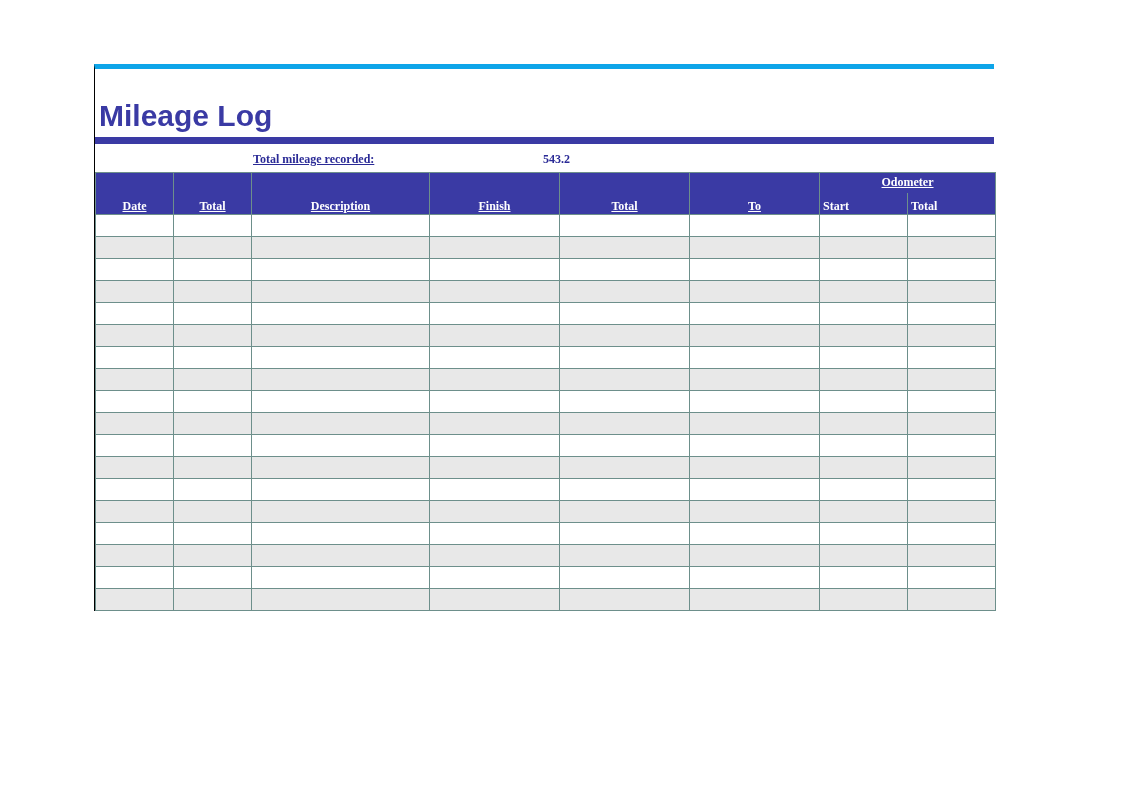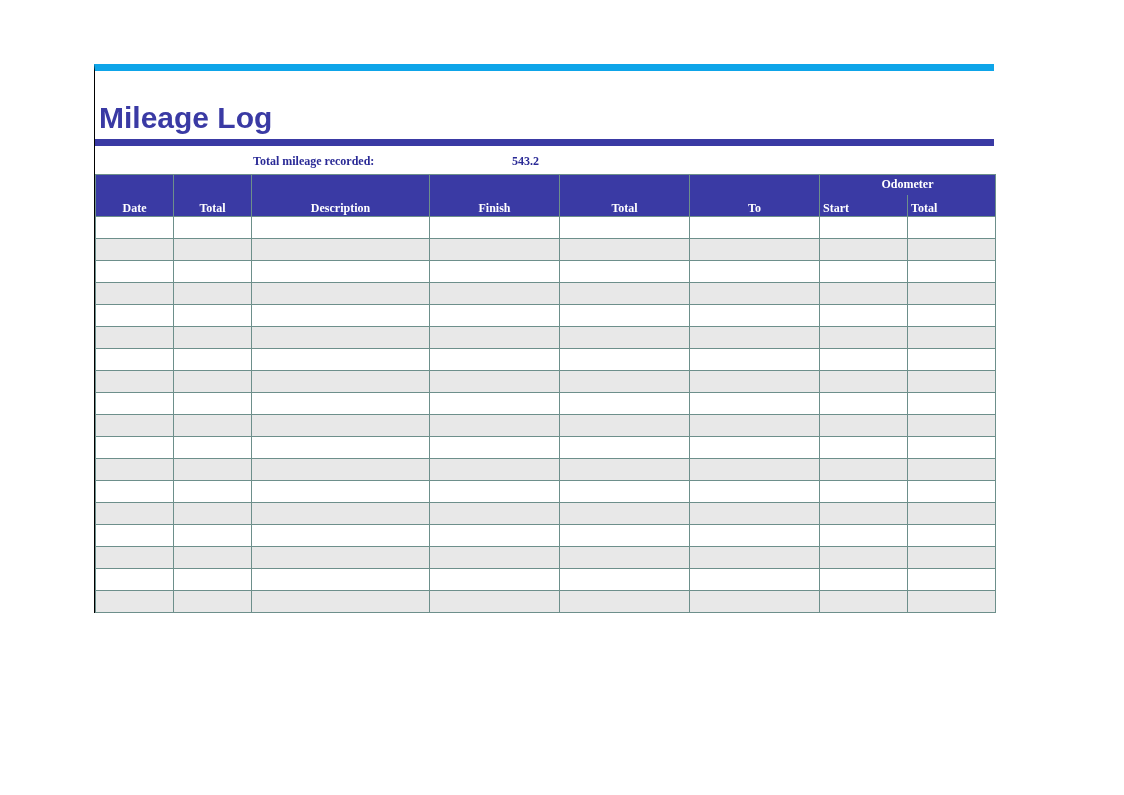--- a/index.html
+++ b/index.html
@@ -9,21 +9,21 @@
     background: #ffffff;
     font-family: Georgia, 'Times New Roman', serif;
     width: 1124px;
     height: 795px;
   }
   .page {
     position: absolute;
     top: 64px;
     left: 94px;
     width: 900px;
-    border-top: 7px solid #0ea5e9;
+    border-top: 5px solid #0ea5e9;
     border-left: 1px solid #000;
     padding-top: 30px;
   }
   .title {
     font-family: "Trebuchet MS", "Lucida Sans", Arial, sans-serif;
     font-size: 30px;
     font-weight: bold;
     color: #3a3aa4;
     padding: 0 0 4px 4px;
   }
@@ -37,23 +37,24 @@
     align-items: center;
     height: 26px;
     color: #2a2a96;
     font-family: Georgia, serif;
     font-size: 12px;
     font-weight: bold;
   }
   .totals-label {
     margin-left: 158px;
     width: 220px;
+    text-decoration: underline;
   }
   .totals-value {
-    margin-left: 39px;
+    margin-left: 70px;
     width: 100px;
   }
   table.log {
     border-collapse: collapse;
     width: 100%;
     table-layout: fixed;
   }
   table.log col.c-date   { width: 78px; }
   table.log col.c-time   { width: 78px; }
   table.log col.c-desc   { width: 178px; }
@@ -65,21 +66,21 @@
   table.log thead th {
     background: #3a3aa4;
     color: #ffffff;
     font-family: Georgia, serif;
     font-size: 12px;
     font-weight: bold;
     border: 1px solid #6d8f8b;
     padding: 0 3px;
     height: 22px;
   }
-  table.log thead tr.top-row th { border-bottom: none; height: 20px; }
+  table.log thead tr.top-row th { border-bottom: none; height: 20px; text-decoration: underline; }
   table.log thead tr.bot-row th { border-top: none; height: 22px; vertical-align: bottom; text-align: left; }
   table.log thead tr.bot-row th.center { text-align: left; }
   table.log thead th[rowspan="2"] { vertical-align: bottom; text-align: center; }
   table.log thead th.odo-group { text-align: center; vertical-align: middle; }
   table.log tbody td {
     border: 1px solid #6d8f8b;
     height: 22px;
     padding: 0 3px;
     font-size: 12px;
     background: #ffffff;

